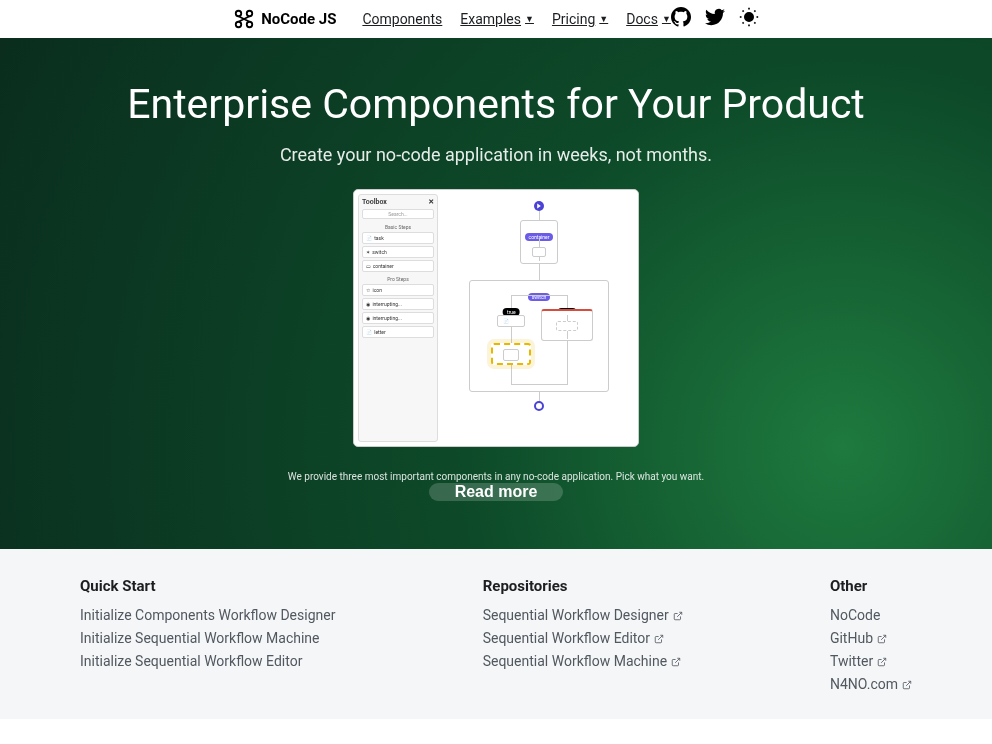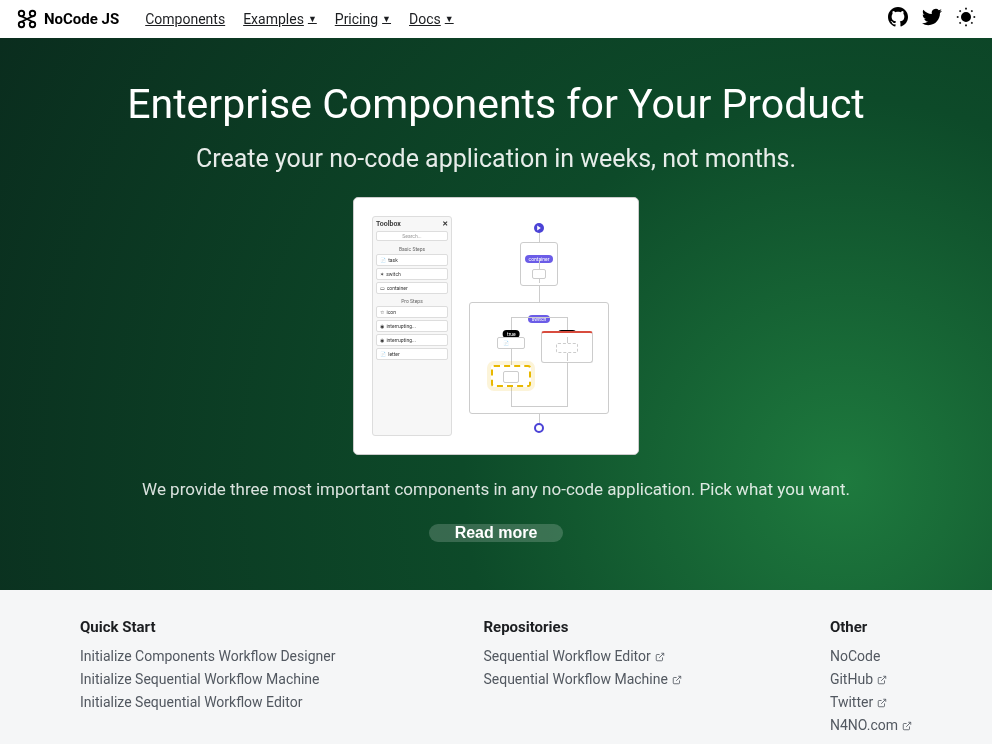--- a/index.html
+++ b/index.html
@@ -9,21 +9,21 @@
     }
     body {
       font-family: -apple-system, BlinkMacSystemFont, "Segoe UI", Roboto, Helvetica, Arial, sans-serif;
       background: #fff;
       color: #1c1e21;
     }
     
     .navbar {
       display: flex;
       align-items: center;
-      justify-content: space-between;
+      justify-content: center;
       padding: 8px 16px;
       background: #fff;
       height: 38px;
     }
     .navbar-left {
       display: flex;
       align-items: center;
       gap: 8px;
     }
     .logo {
@@ -71,33 +71,33 @@
       color: #fff;
       text-align: center;
       padding: 42px 20px 48px;
     }
     .hero h1 {
       font-size: 41px;
       font-weight: 400;
       margin-bottom: 16px;
     }
     .hero-subtitle {
-      font-size: 25px;
+      font-size: 18px;
       color: rgba(255,255,255,0.9);
       margin-bottom: 24px;
     }
     .hero-image {
       width: 286px;
       height: 258px;
       margin: 12px auto 24px;
       background: #fff;
       border-radius: 5px;
       border: 1px solid #ccc;
       display: flex;
-      padding: 18px;
+      padding: 4px;
       gap: 6px;
       position: relative;
     }
     .toolbox {
       width: 80px;
       background: #f7f7f7;
       border: 1px solid #ddd;
       border-radius: 3px;
       font-size: 6px;
       color: #333;
@@ -172,23 +172,22 @@
       font-size: 5px;
     }
     .black-label {
       background: #000;
       color: #fff;
       border-radius: 6px;
       padding: 1px 4px;
       font-size: 5px;
     }
     .hero-description {
-      font-size: 17px;
+      font-size: 10px;
       color: rgba(255,255,255,0.85);
-      margin-bottom: 24px;
     }
     .cta-button {
       background: rgba(255,255,255,0.18);
       color: #fff;
       border: none;
       padding: 0 26px;
       font-size: 16px;
       font-weight: 600;
       border-radius: 10px;
       cursor: pointer;
@@ -365,20 +364,23 @@
 <footer class="footer">
   <div class="footer-columns">
     <div class="footer-col">
       <h4>Quick Start</h4>
       <a>Initialize Components Workflow Designer</a>
       <a>Initialize Sequential Workflow Machine</a>
       <a>Initialize Sequential Workflow Editor</a>
     </div>
     <div class="footer-col">
       <h4>Repositories</h4>
+      <a><span>Sequential Workflow Designer</span><span class="ext-icon"><svg viewBox="0 0 24 24">
+              <path d="M18 13v6a2 2 0 01-2 2H5a2 2 0 01-2-2V8a2 2 0 012-2h6M15 3h6v6M10 14L21 3"></path>
+            </svg></span></a>
       <a><span>Sequential Workflow Editor</span><span class="ext-icon"><svg viewBox="0 0 24 24">
               <path d="M18 13v6a2 2 0 01-2 2H5a2 2 0 01-2-2V8a2 2 0 012-2h6M15 3h6v6M10 14L21 3"></path>
             </svg></span></a>
       <a><span>Sequential Workflow Machine</span><span class="ext-icon"><svg viewBox="0 0 24 24">
               <path d="M18 13v6a2 2 0 01-2 2H5a2 2 0 01-2-2V8a2 2 0 012-2h6M15 3h6v6M10 14L21 3"></path>
             </svg></span></a>
     </div>
     <div class="footer-col">
       <h4>Other</h4>
       <a>NoCode</a>

